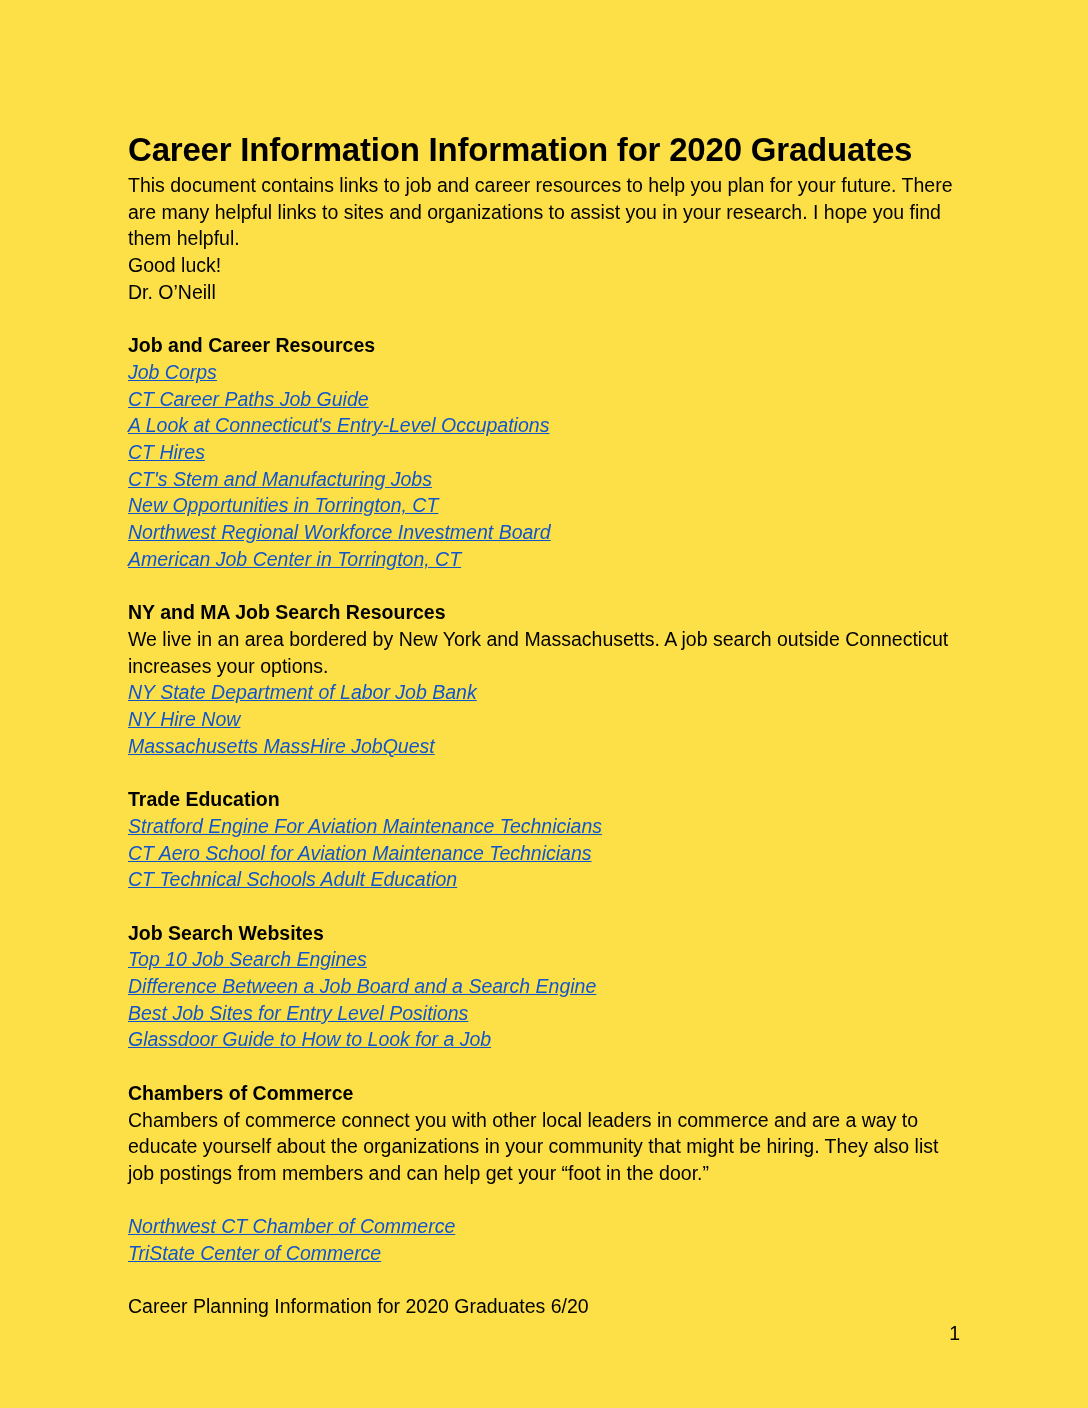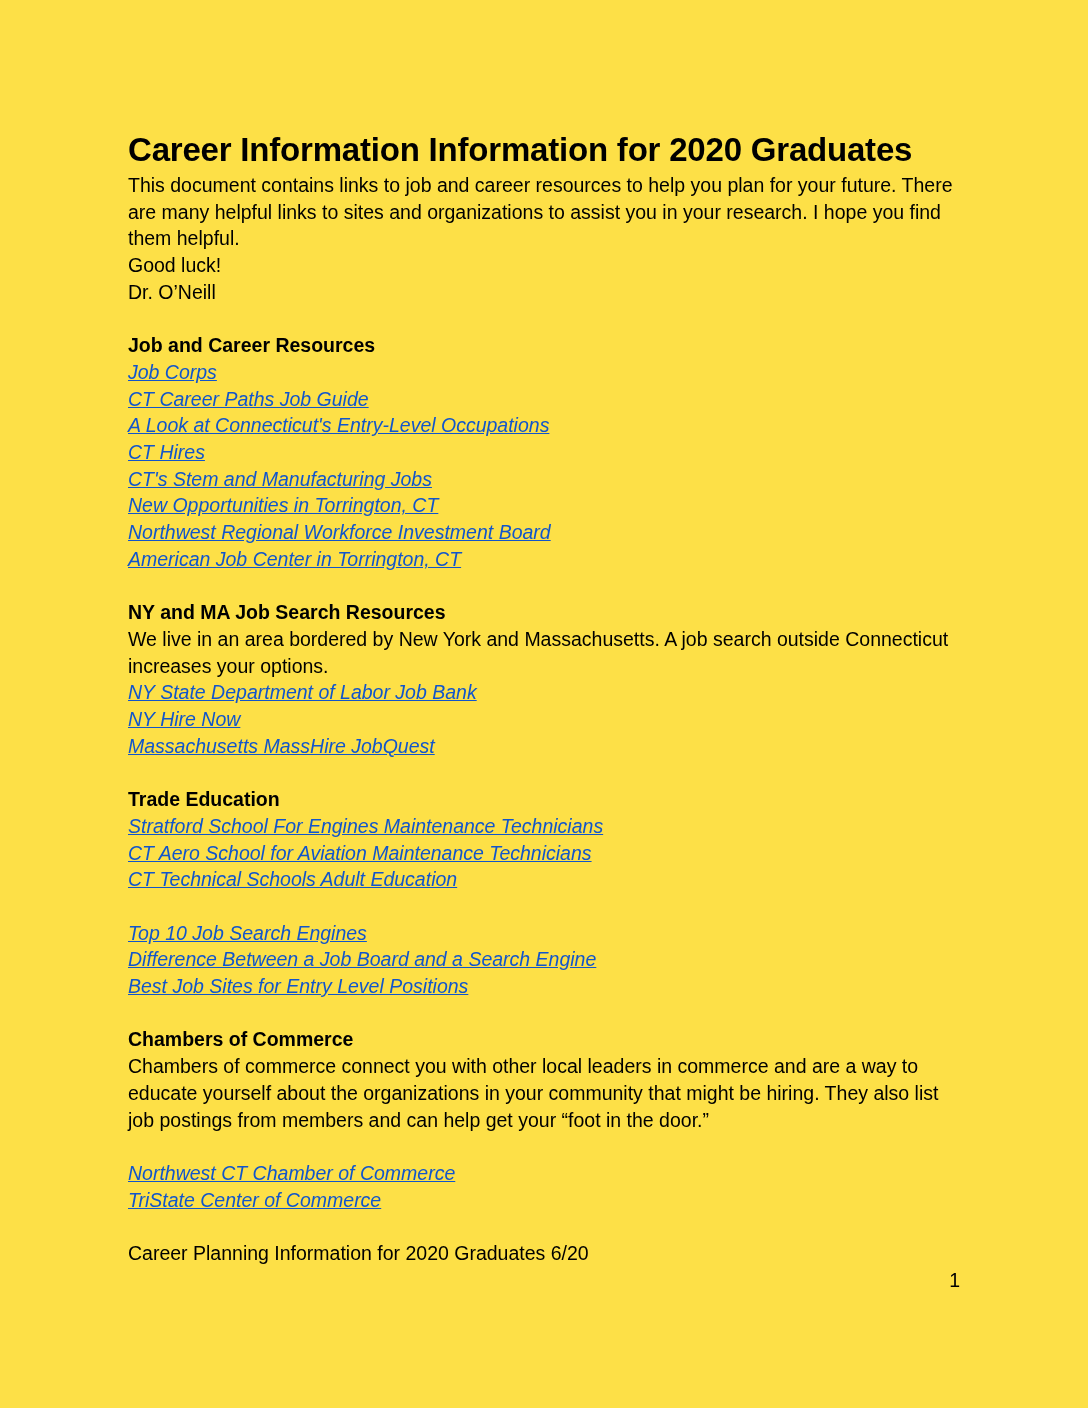--- a/index.html
+++ b/index.html
@@ -66,31 +66,33 @@
     <p class="line">We live in an area bordered by New York and Massachusetts. A job search outside Connecticut increases your options.</p>
     <p class="line"><a class="doc-link" href="#">NY State Department of Labor Job Bank</a></p>
     <p class="line"><a class="doc-link" href="#">NY Hire Now</a></p>
     <p class="line"><a class="doc-link" href="#">Massachusetts MassHire JobQuest</a></p>
   </section>
 
   <div class="blank"></div>
 
   <section>
     <p class="line heading">Trade Education</p>
-    <p class="line"><a class="doc-link" href="#">Stratford School For Engines Maintenance Technicians</a></p>
+    <p class="line"><a class="doc-link" href="#">Stratford Engine For Aviation Maintenance Technicians</a></p>
     <p class="line"><a class="doc-link" href="#">CT Aero School for Aviation Maintenance Technicians</a></p>
     <p class="line"><a class="doc-link" href="#">CT Technical Schools Adult Education</a></p>
   </section>
 
   <div class="blank"></div>
 
   <section>
+    <p class="line heading">Job Search Websites</p>
     <p class="line"><a class="doc-link" href="#">Top 10 Job Search Engines</a></p>
     <p class="line"><a class="doc-link" href="#">Difference Between a Job Board and a Search Engine</a></p>
     <p class="line"><a class="doc-link" href="#">Best Job Sites for Entry Level Positions</a></p>
+    <p class="line"><a class="doc-link" href="#">Glassdoor Guide to How to Look for a Job</a></p>
   </section>
 
   <div class="blank"></div>
 
   <section>
     <p class="line heading">Chambers of Commerce</p>
     <p class="line">Chambers of commerce connect you with other local leaders in commerce and are a way to educate yourself about the organizations in your community that might be hiring. They also list job postings from members and can help get your “foot in the door.”</p>
     <div class="blank"></div>
     <p class="line"><a class="doc-link" href="#">Northwest CT Chamber of Commerce</a></p>
     <p class="line"><a class="doc-link" href="#">TriState Center of Commerce</a></p>

